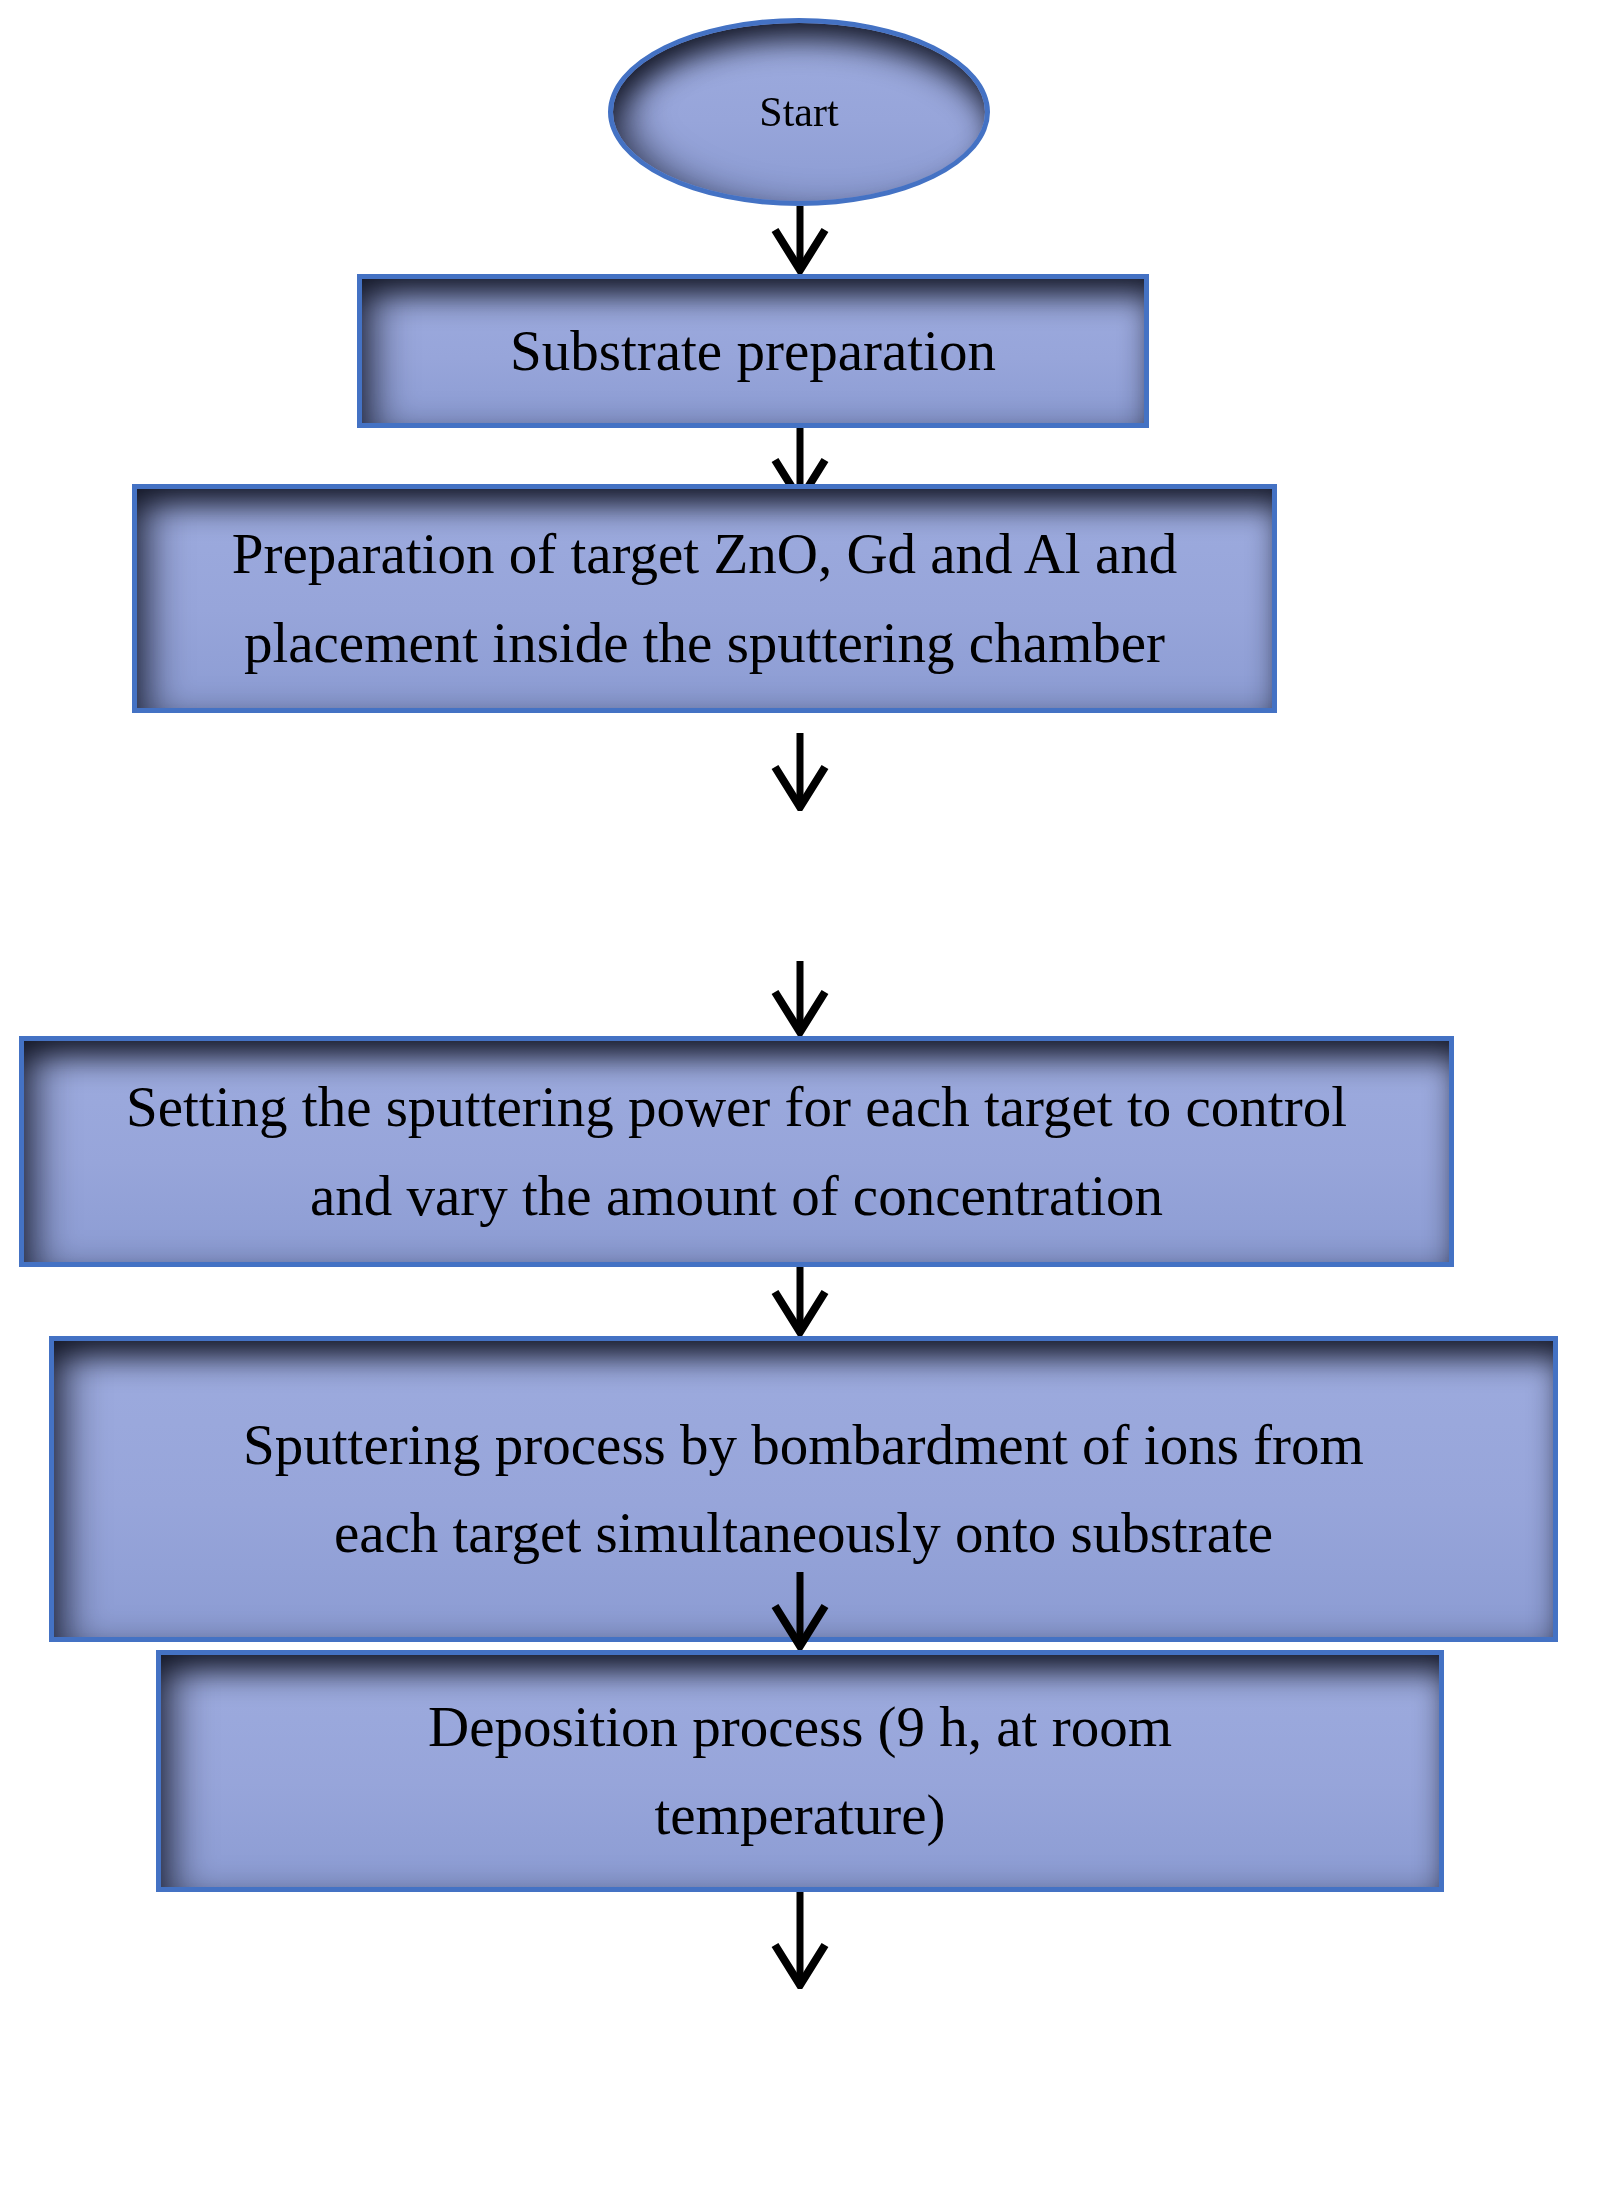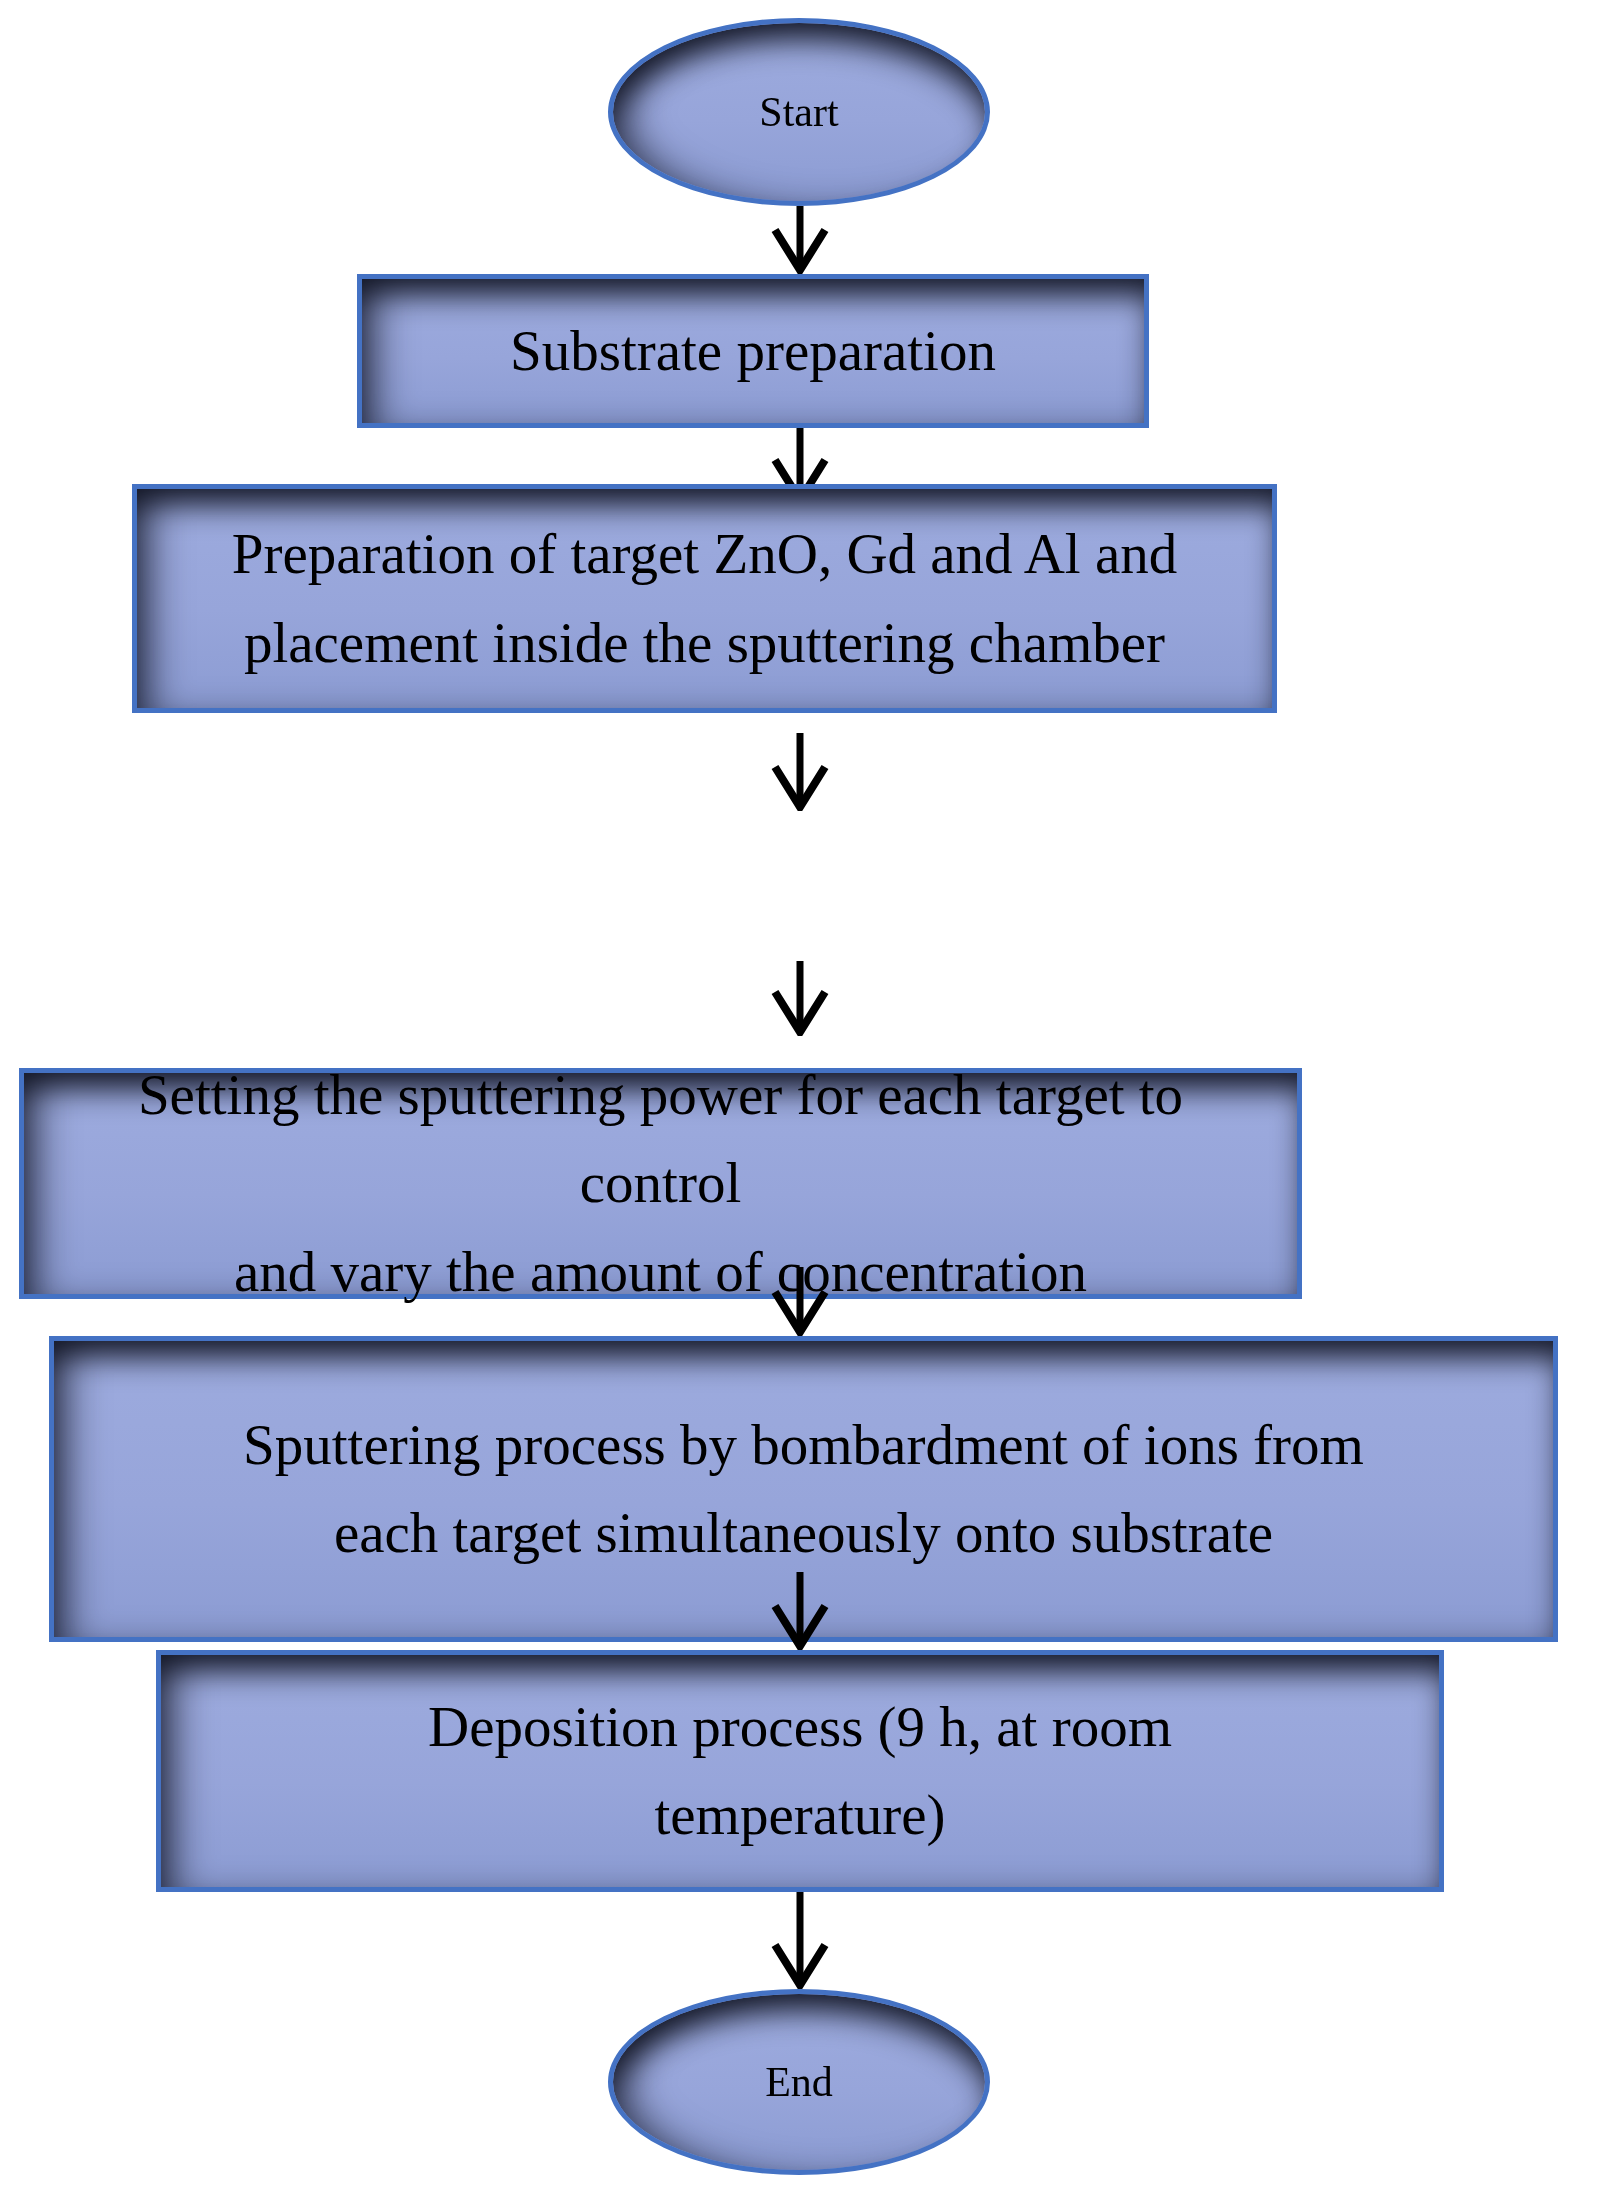--- a/index.html
+++ b/index.html
@@ -43,21 +43,21 @@
   }
   .terminator .label {
     font-size: 42px;
     line-height: 1.1;
   }
   
   .pos-start { left: 608px; top: 18px;   width: 382px;  height: 188px; }
   .pos-n2    { left: 357px; top: 274px;  width: 792px;  height: 154px; }
   .pos-n3    { left: 132px; top: 484px;  width: 1145px; height: 229px; }
   .pos-n4    { left: 156px; top: 811px;  width: 1288px; height: 150px; }
-  .pos-n5    { left: 19px;  top: 1068px; width: 1283px; height: 231px; }
+  .pos-n5    { left: 19px;  top: 1036px; width: 1435px; height: 231px; }
   .pos-n6    { left: 49px;  top: 1336px; width: 1509px; height: 306px; }
   .pos-n7    { left: 156px; top: 1650px; width: 1288px; height: 242px; }
   .pos-end   { left: 608px; top: 1989px; width: 382px;  height: 186px; }
   
   .arrow {
     position: absolute;
     left: 755px;
     width: 90px;
     color: var(--arrow, #000000);
     display: block;
@@ -135,17 +135,14 @@
   <div class="node pos-n7">
     <span class="label">Deposition process (9 h, at room
 temperature)</span>
   </div>
 
   <svg class="arrow a7" width="90" height="97" viewBox="0 0 90 97" xmlns="http://www.w3.org/2000/svg">
     <line x1="45" y1="0" x2="45" y2="91"></line>
       <polyline points="20,53 45,93 70,53"></polyline>
   </svg>
 
-  <div class="node terminator pos-end">
-    <span class="label">End</span>
-  </div>
 
 </div>
 
 </body></html>

